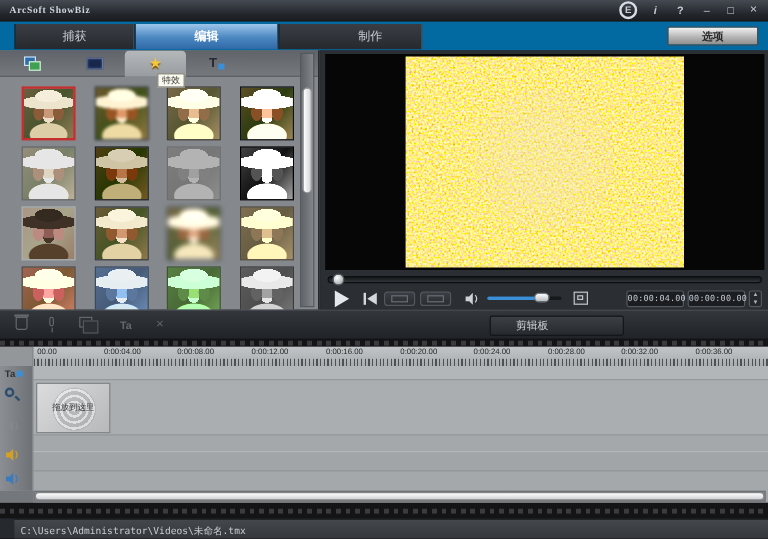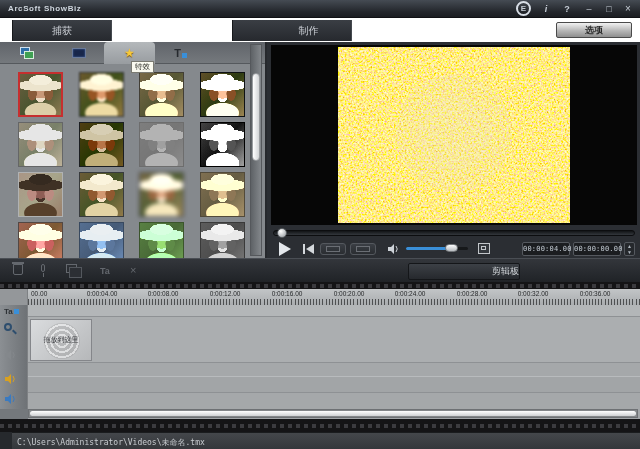--- a/index.html
+++ b/index.html
@@ -2,31 +2,31 @@
 <html><head>
 <meta charset="utf-8">
 <style>
   html,body{margin:0;padding:0;background:#000;}
   *{box-sizing:border-box;font-family:"Liberation Sans",sans-serif;}
   .window{position:relative;width:640px;height:449px;background:#26292d;overflow:hidden;}
 
   
   .titlebar{position:absolute;left:0;top:0;width:640px;height:18px;
     background:linear-gradient(#454b53,#23262b 70%,#1b1d21);border-bottom:1px solid #101114;}
-  .apptitle{position:absolute;left:8px;top:4px;font-size:8px;font-weight:bold;color:#cfd6de;letter-spacing:.6px;}
+  .apptitle{position:absolute;left:8px;top:4px;font-size:8px;font-weight:bold;color:#cfd6de;letter-spacing:.6px;font-family:Liberation Serif, serif;}
   .winctl{position:absolute;top:2px;height:14px;color:#c6cdd6;font-size:9px;text-align:center;line-height:14px;}
   .logoE{left:516px;width:15px;height:15px;border:2px solid #d8dee6;border-radius:50%;font-size:8px;font-weight:bold;line-height:11px;top:1px;}
   .ctl-i{left:540px;width:12px;font-style:italic;font-weight:bold;}
   .ctl-q{left:561px;width:12px;font-weight:bold;}
   .ctl-min{left:582px;width:14px;}
   .ctl-max{left:602px;width:14px;}
   .ctl-close{left:621px;width:14px;font-size:10px;}
 
   
-  .tabbar{position:absolute;left:0;top:18px;width:640px;height:24px;background:#ffffff;}
+  .tabbar{position:absolute;left:0;top:18px;width:640px;height:24px;background:#0369a1;}
   .maintab{position:absolute;top:2px;height:21px;text-align:center;line-height:21px;font-size:10px;
     color:#c8ccd2;background:linear-gradient(#3a3e44,#26292e);border-right:1px solid #45494f;border-left:1px solid #16181b;}
   .maintab.active{background:linear-gradient(#9cc6ea,#4a86c0 55%,#2f6aa8);color:#fff;font-weight:bold;}
   .optionsbtn{position:absolute;left:556px;top:4px;width:76px;height:16px;border:1px solid #4a4a4a;border-radius:2px;
     background:linear-gradient(#f2f2f2,#b6b6b6 55%,#8f8f8f);color:#2a2a2a;font-size:9px;font-weight:bold;text-align:center;line-height:14px;}
 
   
   .main{position:absolute;left:0;top:42px;width:640px;height:216px;}
 
   
@@ -104,21 +104,21 @@
   .tool{position:absolute;top:5px;color:#64686e;}
   .trash{left:13px;width:10px;height:11px;border:1px solid #64686e;border-radius:0 0 2px 2px;}
   .trash:before{content:"";position:absolute;left:-2px;top:-3px;width:12px;height:2px;background:#64686e;}
   .mic{left:41px;width:4px;height:8px;border:1px solid #64686e;border-radius:2px;}
   .mic:before{content:"";position:absolute;left:1px;top:8px;width:1px;height:4px;background:#64686e;}
   .expo{left:66px;width:11px;height:9px;border:1px solid #64686e;}
   .expo:before{content:"";position:absolute;left:2px;top:2px;width:11px;height:9px;border:1px solid #54585e;background:#2c2f34;}
   .toolTa{left:100px;font-size:9px;font-weight:bold;line-height:14px;}
   .toolX{left:130px;font-size:11px;line-height:13px;}
   .viewbtn{position:absolute;top:4px;height:17px;border:1px solid #141619;border-radius:2px;
-    font-size:9px;text-align:right;line-height:15px;color:#d2d6da;background:linear-gradient(#3c4046,#26292d);}
+    font-size:9px;text-align:left;line-height:15px;color:#d2d6da;background:linear-gradient(#3c4046,#26292d);padding-left:21px;}
   .vb1{left:408px;width:112px;}
   .vb2{left:522px;width:115px;color:#fff;font-weight:bold;background:linear-gradient(#9cc6ea,#4a86c2 55%,#3a76b2);}
 
   
   .fstrip{position:absolute;left:0;width:640px;background:#141416;}
   .fstrip:after{content:"";position:absolute;left:0;top:50%;margin-top:-2px;width:100%;height:4px;
     background:repeating-linear-gradient(90deg,#3b3b3f 0 4px,rgba(0,0,0,0) 4px 8px);}
   .fs1{top:282px;height:7px;} .fs2{top:419px;height:13px;}
 
   
@@ -165,20 +165,21 @@
     <span class="winctl logoE">E</span>
     <span class="winctl ctl-i">i</span>
     <span class="winctl ctl-q">?</span>
     <span class="winctl ctl-min">–</span>
     <span class="winctl ctl-max">□</span>
     <span class="winctl ctl-close">×</span>
   </div>
 
   <div class="tabbar">
     <div class="maintab" style="left:12px;width:100px;">捕获</div>
+    <div class="maintab active" style="left:112px;width:120px;">编辑</div>
     <div class="maintab" style="left:232px;width:120px;padding-left:33px;">制作</div>
     <div class="optionsbtn">选项</div>
   </div>
 
   <div class="main">
 
     <div class="left-panel">
       <div class="subtabs">
         <div class="subtab" style="left:2px;">
           <span class="st-media-b"></span>

